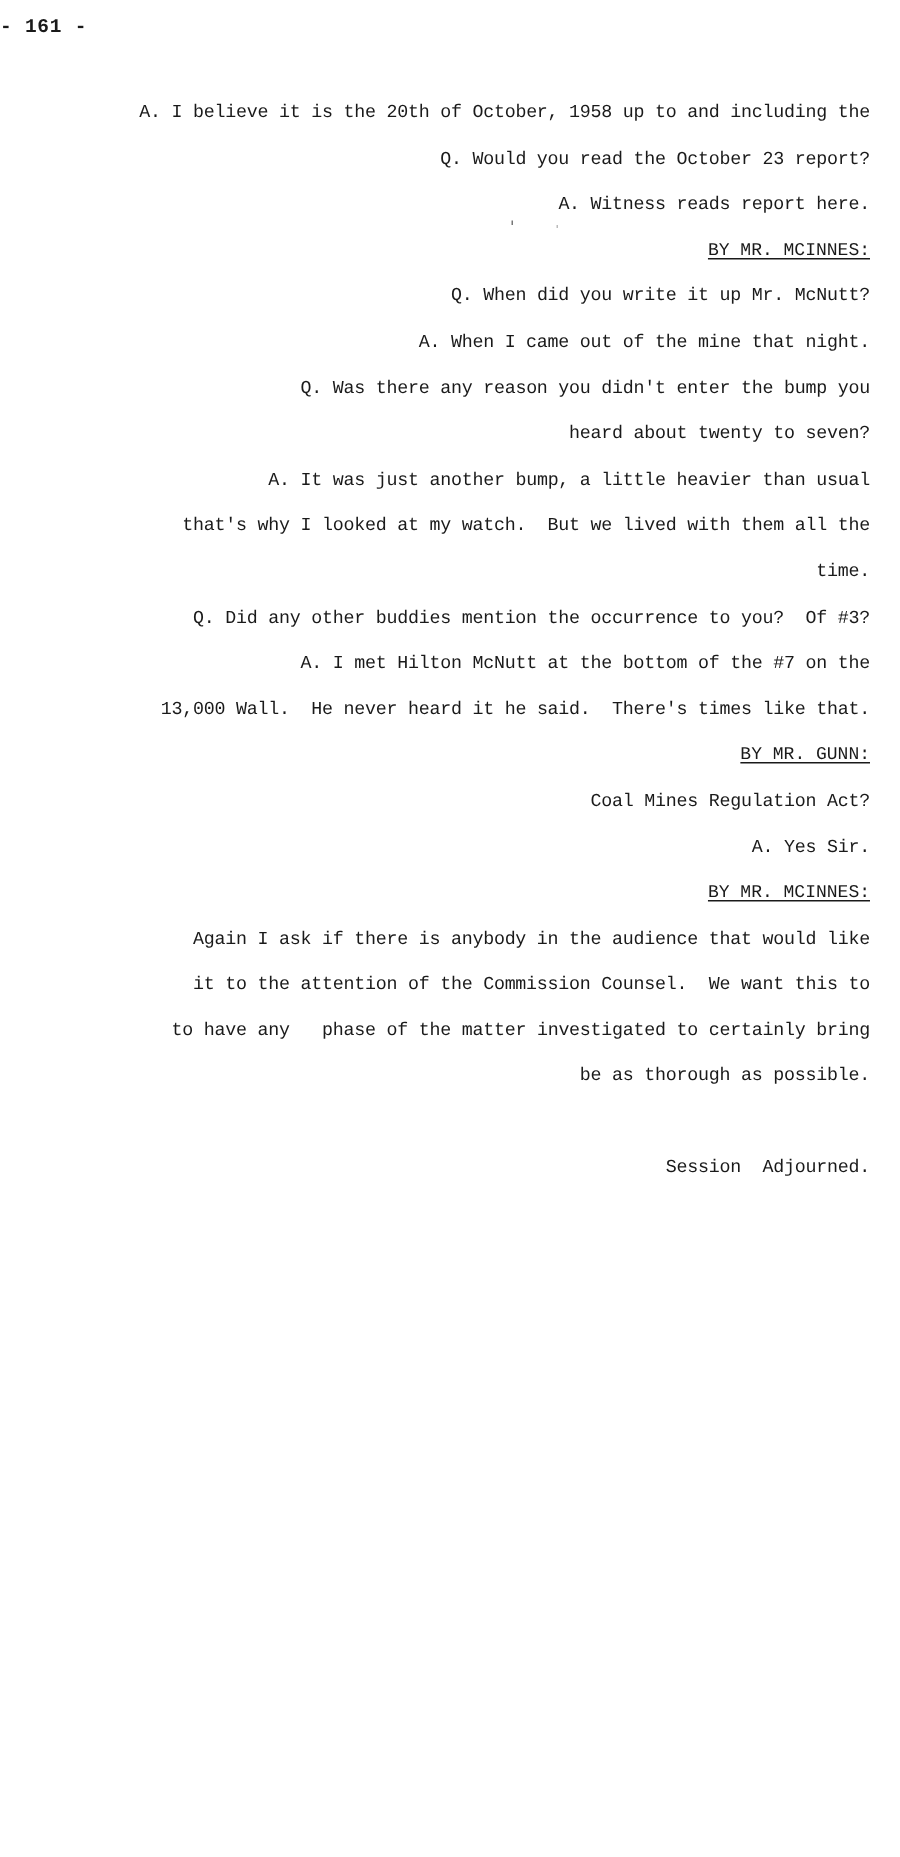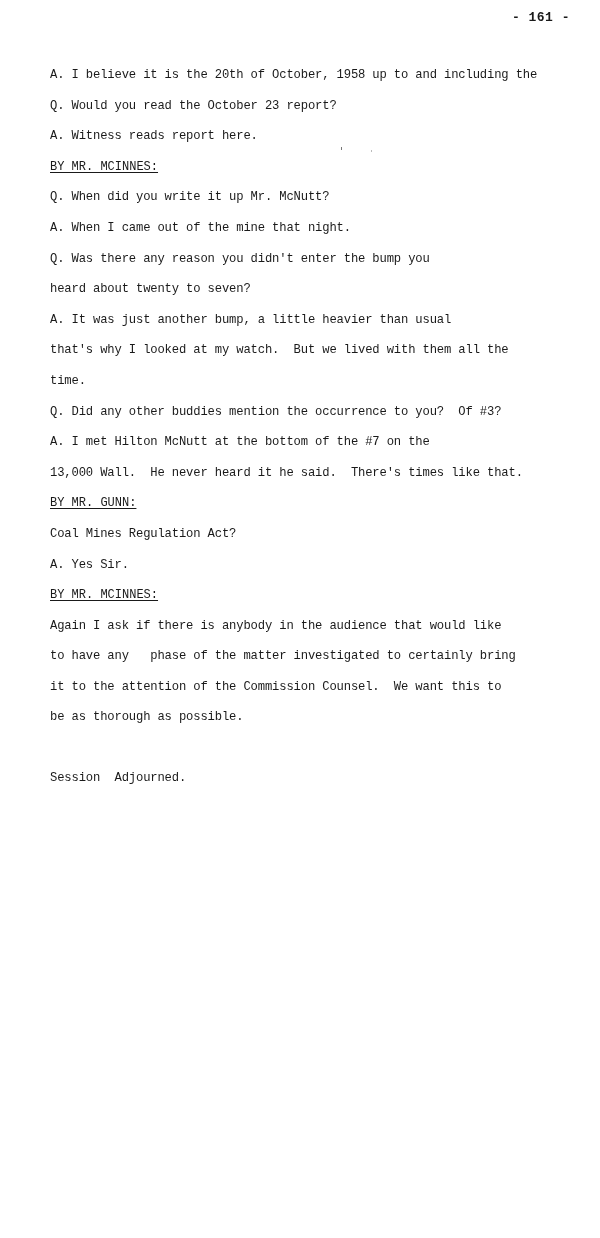--- a/index.html
+++ b/index.html
@@ -13,37 +13,38 @@
       position: relative;
       overflow: hidden;
       color: #1a1a1a;
       font-family: "Liberation Mono", "DejaVu Sans Mono", monospace;
     }
     .page-number {
       position: absolute;
       top: 10px;
       left: 0;
       width: 570px;
-      text-align: right;
+      text-align: left;
       font-size: 13px;
       font-weight: bold;
       letter-spacing: 0.5px;
     }
     .content {
       position: absolute;
       top: 66px;
       left: 50px;
       width: 530px;
     }
     .line {
       height: 30.6px;
       line-height: 18px;
       font-size: 12.2px;
       white-space: pre;
       letter-spacing: -0.15px;
+      text-align: right;
     }
     .heading {
       text-decoration: underline;
       text-underline-offset: 2px;
       font-size: 12px;
       letter-spacing: 0;
     }
     .gap {
       height: 48px;
       line-height: 48px;
@@ -74,22 +75,22 @@
     <div class="line">that's why I looked at my watch.  But we lived with them all the</div>
     <div class="line">time.</div>
     <div class="line">Q. Did any other buddies mention the occurrence to you?  Of #3?</div>
     <div class="line">A. I met Hilton McNutt at the bottom of the #7 on the</div>
     <div class="line">13,000 Wall.  He never heard it he said.  There's times like that.</div>
     <div class="line"><span class="heading">BY MR. GUNN:</span></div>
     <div class="line">Coal Mines Regulation Act?</div>
     <div class="line">A. Yes Sir.</div>
     <div class="line"><span class="heading">BY MR. MCINNES:</span></div>
     <div class="line">Again I ask if there is anybody in the audience that would like</div>
+    <div class="line">it to the attention of the Commission Counsel.  We want this to</div>
     <div class="line">to have any   phase of the matter investigated to certainly bring</div>
-    <div class="line">it to the attention of the Commission Counsel.  We want this to</div>
     <div class="line">be as thorough as possible.</div>
     <div class="gap"></div>
     <div class="line" style="margin-top:-18px;">Session  Adjourned.</div>
   </div>
 
   <div class="speck" style="left:341px; top:147px;"></div>
   <div class="speck" style="left:371px; top:150px; height:2px; background:#bbb;"></div>
 </div>
 
 </body></html>

